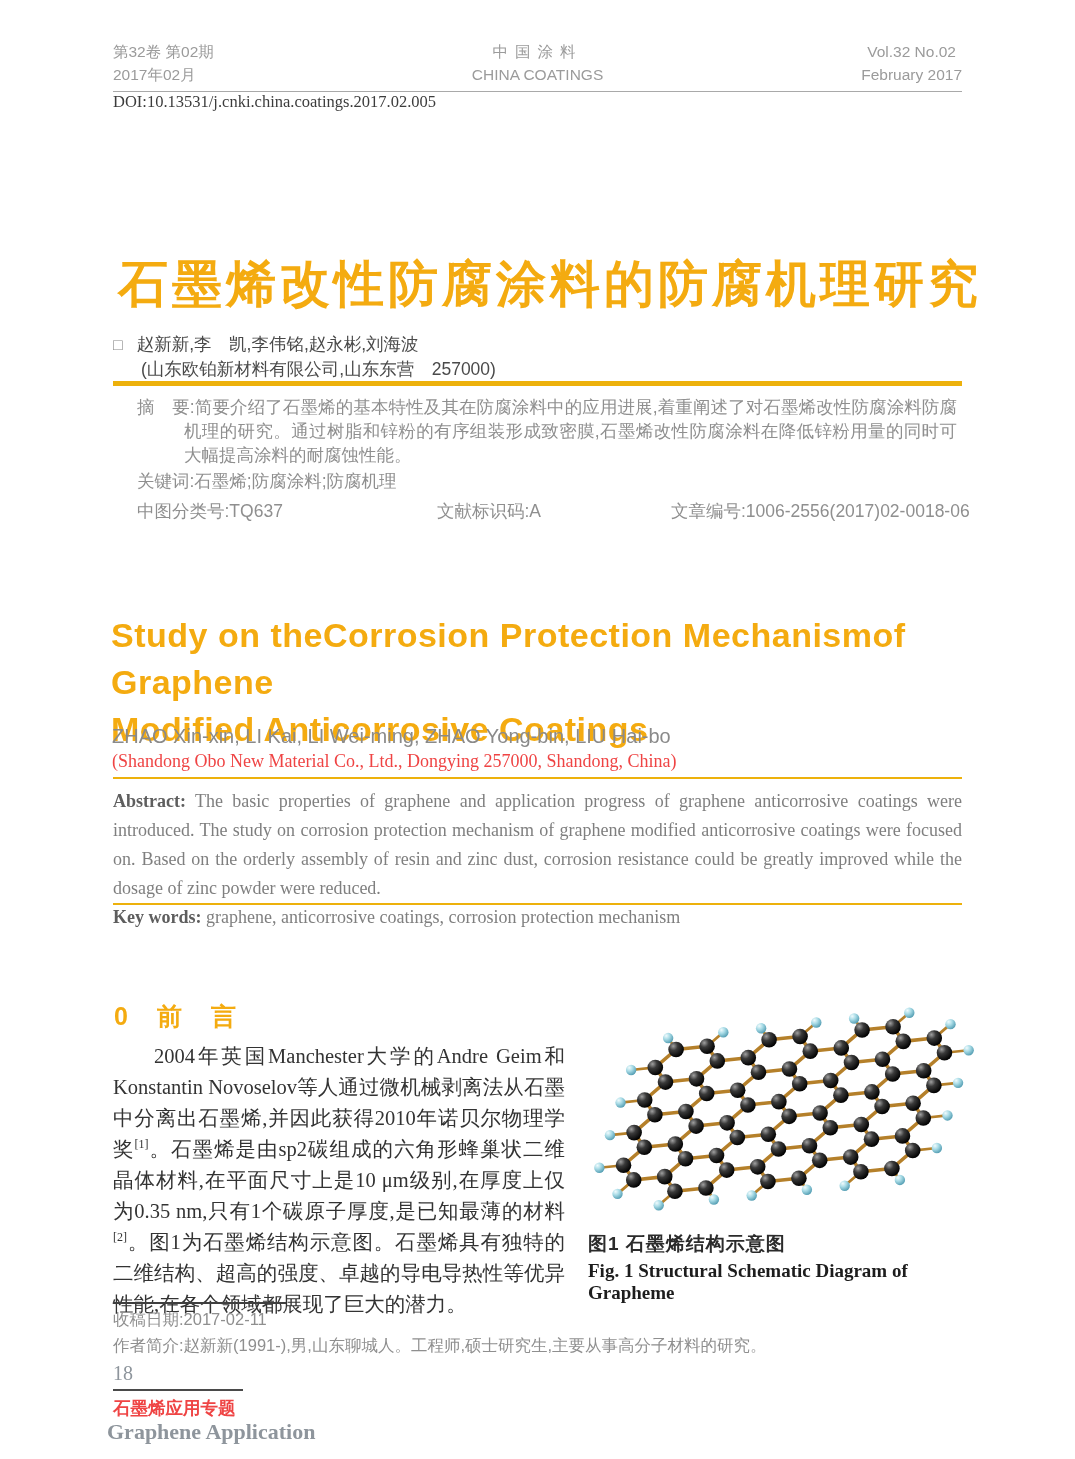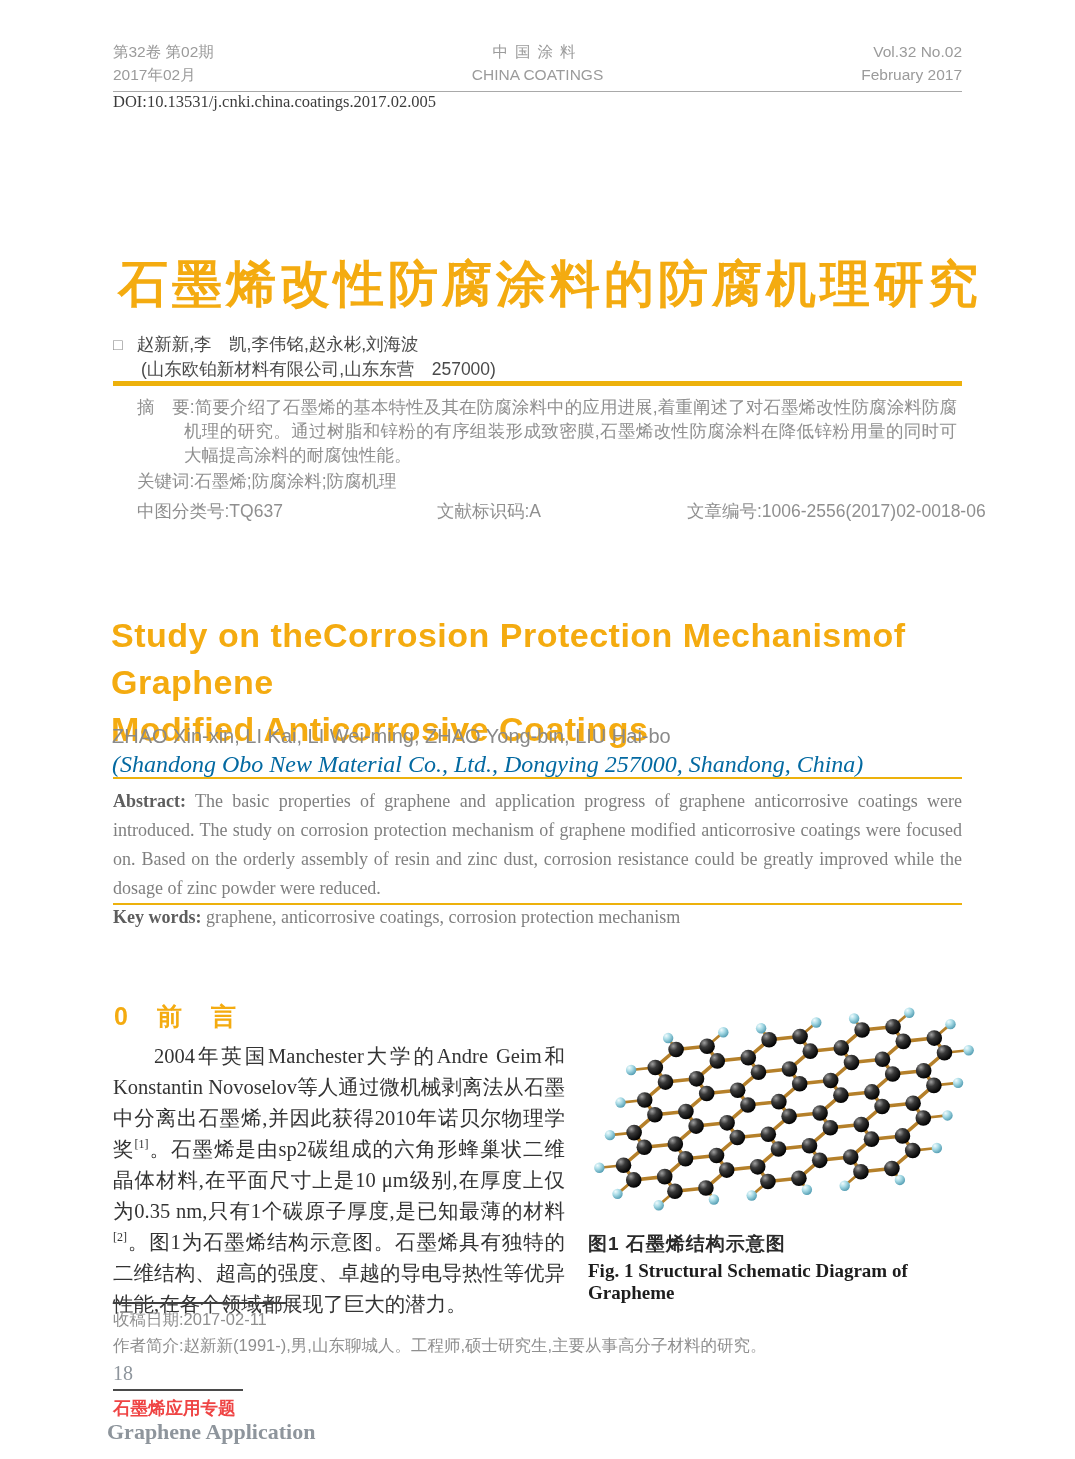--- a/index.html
+++ b/index.html
@@ -11,21 +11,21 @@
   }
 
   
   .jheader {
     position:absolute; top:40px; left:113px; width:849px;
     display:flex; justify-content:space-between;
     color:#9b9b9b; font-size:15.5px; line-height:23px;
     padding-bottom:5px; border-bottom:1.5px solid #a9a9a9;
   }
   .jheader .col-c { text-align:center; }
-  .jheader .col-r { text-align:right; }
+  .jheader .col-r { text-align:center; }
   .jtitle-cn { letter-spacing:7px; }
   .doi { position:absolute; top:92px; left:113px; color:#3c3c3c; font-size:16.5px;
          font-family:"Liberation Serif","DejaVu Serif",serif; }
 
   
   .title-cn {
     position:absolute; top:251px; left:118px; width:880px;
     color:#f4ab10; font-size:50px; font-weight:bold; letter-spacing:4px;
     font-family:Liberation Serif, serif;
   }
@@ -48,31 +48,31 @@
     position:absolute; top:395px; left:137px; width:820px;
     color:#8f8f8f; font-size:17.5px; line-height:24px; text-align:justify;
   }
   .abs-cn p.abs { padding-left:47px; text-indent:-47px; }
   .abs-cn .kw { margin-top:2px; }
   .clc-row { position:absolute; top:499px; left:137px; width:820px; height:24px;
              color:#8f8f8f; font-size:17.5px; }
   .clc-row span { position:absolute; top:0; white-space:nowrap; }
   .clc-row .c1 { left:0; }
   .clc-row .c2 { left:300px; }
-  .clc-row .c3 { left:550px; }
+  .clc-row .c3 { left:534px; }
 
   
   .title-en {
     position:absolute; top:612px; left:111px; width:900px;
     color:#f4ab10; font-size:34px; font-weight:bold; line-height:47px;
     letter-spacing:0.5px;
   }
   .authors-en { position:absolute; top:725px; left:112px; color:#8a8a8a; font-size:20px; }
-  .affil-en   { position:absolute; top:751px; left:112px; color:#0369a1; font-size:24px;
-                font-style:italic; font-family:"Liberation Serif","DejaVu Serif",serif; }
+  .affil-en   { position:absolute; top:751px; left:112px; color:#ef4444; font-size:18px;
+                font-family:"Liberation Serif","DejaVu Serif",serif; }
   .rule-thin-a { position:absolute; top:777px; left:113px; width:849px; height:2px; background:#edb10c; }
   .abs-en {
     position:absolute; top:787px; left:113px; width:849px;
     color:#7f7f7f; font-size:18px; line-height:29px; text-align:justify;
     font-family:"Liberation Serif","DejaVu Serif",serif;
   }
   .abs-en b { color:#5e5e5e; }
   .rule-thin-b { position:absolute; top:903px; left:113px; width:849px; height:2px; background:#edb10c; }
 
   

